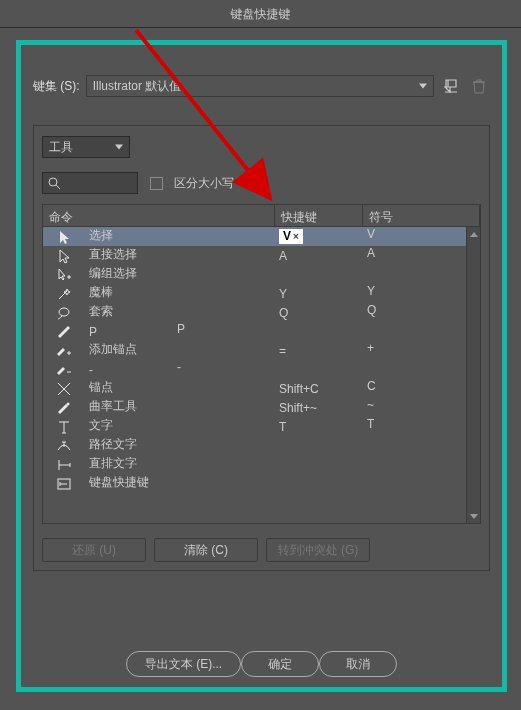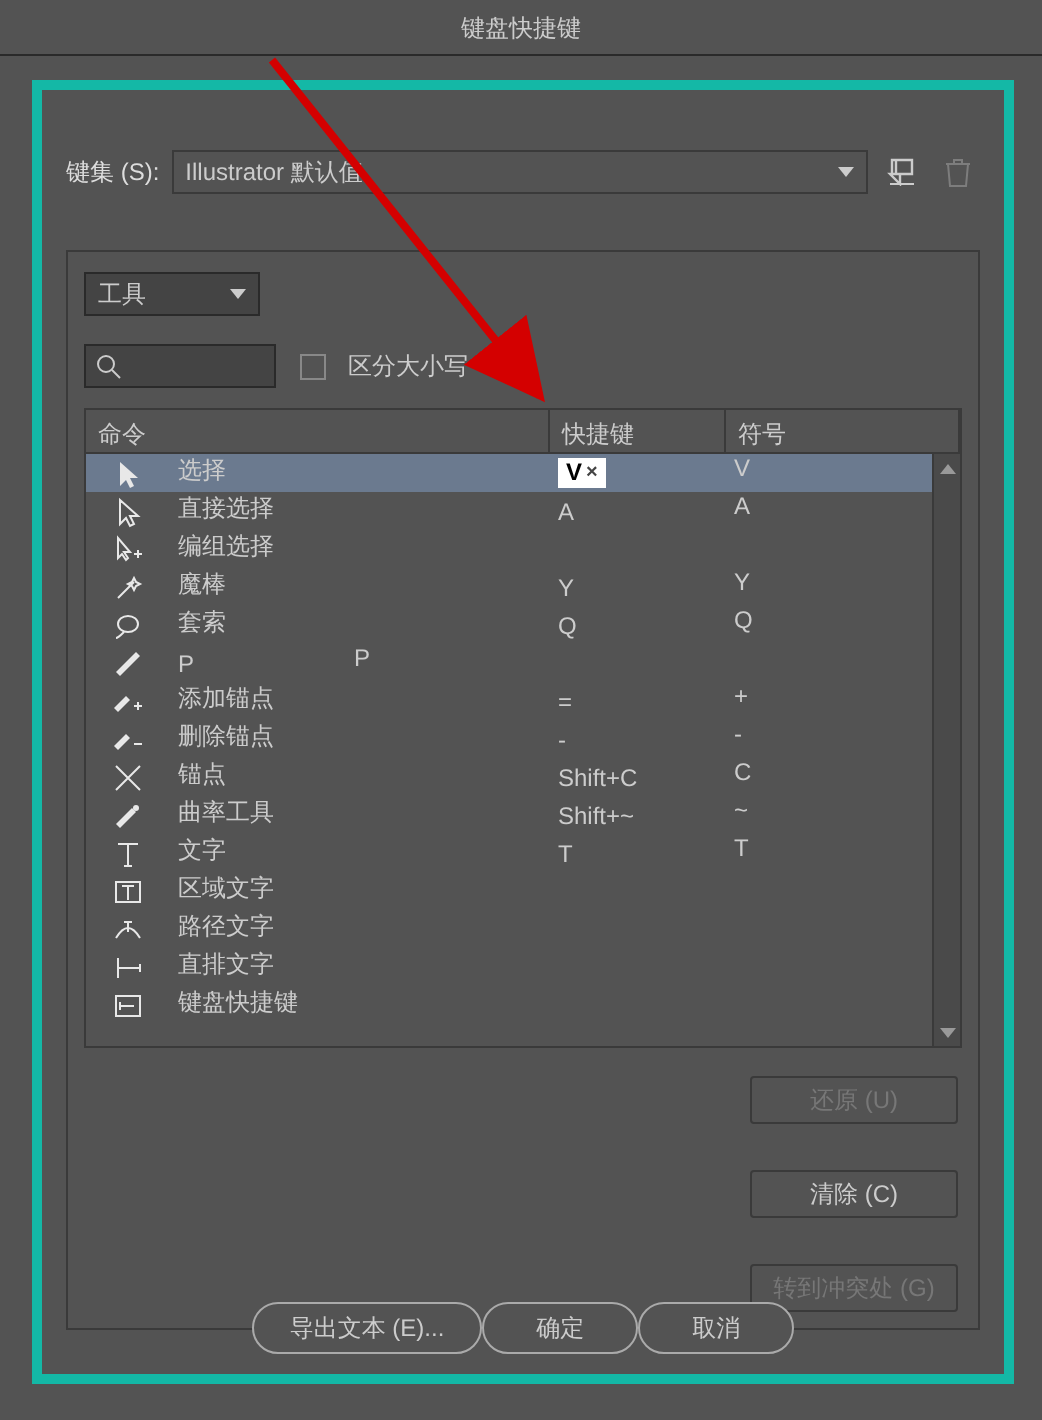--- a/index.html
+++ b/index.html
@@ -34,21 +34,21 @@
 .tr{display:flex;height:19px;padding-right:14px}
 .tr.sel{background:#6b7a8f}
 .td{padding:0 4px;white-space:nowrap;overflow:hidden}
 .td.icon{flex:0 0 42px;display:flex;justify-content:center;align-items:center}
 .td.name{flex:0 0 190px}
 .td.sc{flex:0 0 88px;display:flex;align-items:center;gap:3px}
 .td.sym{flex:1}
 .editbox{background:#fff;color:#000;padding:0 4px;height:15px;line-height:15px;display:inline-flex;align-items:center;font-weight:bold;min-width:22px}
 .editclose{color:#444;margin-left:2px;font-size:10px}
 .toolicon{width:16px;height:16px;display:flex;align-items:center;justify-content:center}
-.btns{display:flex;flex-direction:column;align-items:flex-end;gap:23px;margin-top:14px;padding-right:2px}
+.btns{display:flex;flex-direction:row;align-items:flex-end;gap:8px;margin-top:14px;padding-right:2px}
 .sidebtn{width:104px;height:24px;border:1px solid #3a3a3a;background:#535353;display:flex;align-items:center;justify-content:center;border-radius:2px}
 .sidebtn.disabled{color:#777}
 .bottom{position:absolute;left:12px;right:12px;bottom:10px;display:flex;justify-content:center;align-items:center}
 .pillbtn{height:26px;border:1px solid #aaa;border-radius:14px;padding:0 18px;display:flex;align-items:center;justify-content:center;background:#535353}
 .pillgroup{display:flex;}
 
 .annot{position:absolute;pointer-events:none;z-index:50}
 </style>
 </head>
 <body>
@@ -205,21 +205,20 @@
           </div>
           <div class="tr">
             <div class="td icon">
               <span class="toolicon">
                 <svg width="16" height="16" viewBox="0 0 16 16">
                   <path d="M3 13L9 7l-2-2L1 11z" fill="#e8e8e8"></path>
                   <path d="M11 10h4" stroke="#e8e8e8"></path>
                 </svg>
               </span>
             </div>
-            <div class="td name">删除锚点</div>
             <div class="td sc">
               <span>-</span>
             </div>
             <div class="td sym">-</div>
           </div>
           <div class="tr">
             <div class="td icon">
               <span class="toolicon">
                 <svg width="16" height="16" viewBox="0 0 16 16">
                   <path d="M2 2l12 12M2 14L14 2" stroke="#e8e8e8" stroke-width="1" fill="none"></path>
@@ -253,35 +252,20 @@
                 <svg width="16" height="16" viewBox="0 0 16 16">
                   <path d="M3 3h10M8 3v11M6 14h4" stroke="#e8e8e8" stroke-width="1" fill="none"></path>
                 </svg>
               </span>
             </div>
             <div class="td name">文字</div>
             <div class="td sc">
               <span>T</span>
             </div>
             <div class="td sym">T</div>
-          </div>
-          <div class="tr">
-            <div class="td icon">
-              <span class="toolicon">
-                <svg width="16" height="16" viewBox="0 0 16 16">
-                  <rect x="2" y="3" width="12" height="10" stroke="#e8e8e8" stroke-width="1" fill="none"></rect>
-                  <path d="M5 5h6M8 5v7" stroke="#e8e8e8" stroke-width="1" fill="none"></path>
-                </svg>
-              </span>
-            </div>
-            <div class="td name">区域文字</div>
-            <div class="td sc">
-              <span></span>
-            </div>
-            <div class="td sym"></div>
           </div>
           <div class="tr">
             <div class="td icon">
               <span class="toolicon">
                 <svg width="16" height="16" viewBox="0 0 16 16">
                   <path d="M2 12q6-10 12 0" stroke="#e8e8e8" stroke-width="1" fill="none"></path>
                   <path d="M6 4h4M8 4v5" stroke="#e8e8e8" stroke-width="1" fill="none"></path>
                 </svg>
               </span>
             </div>

